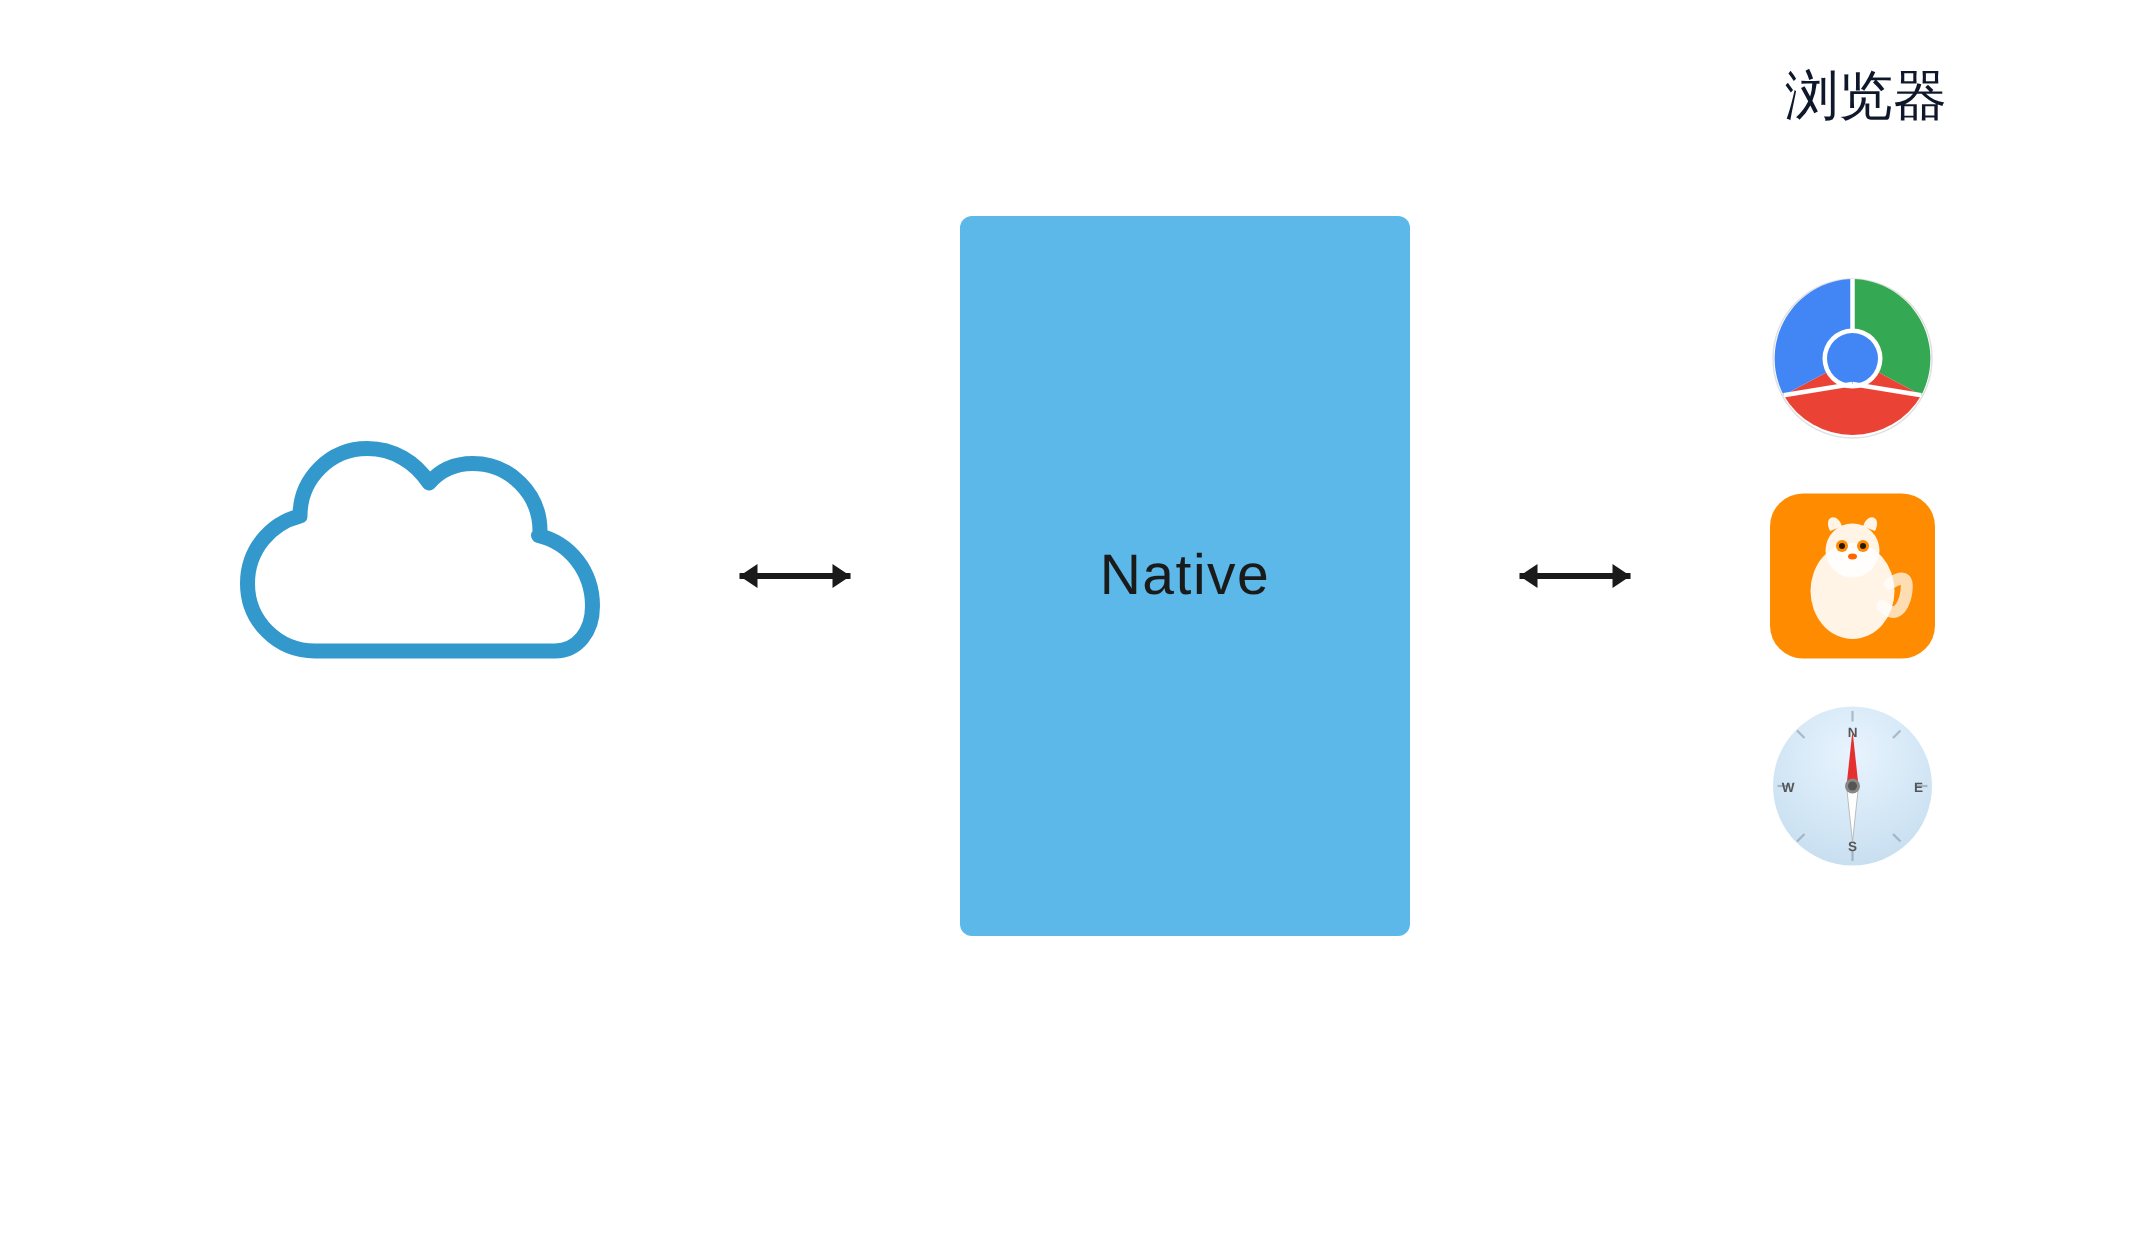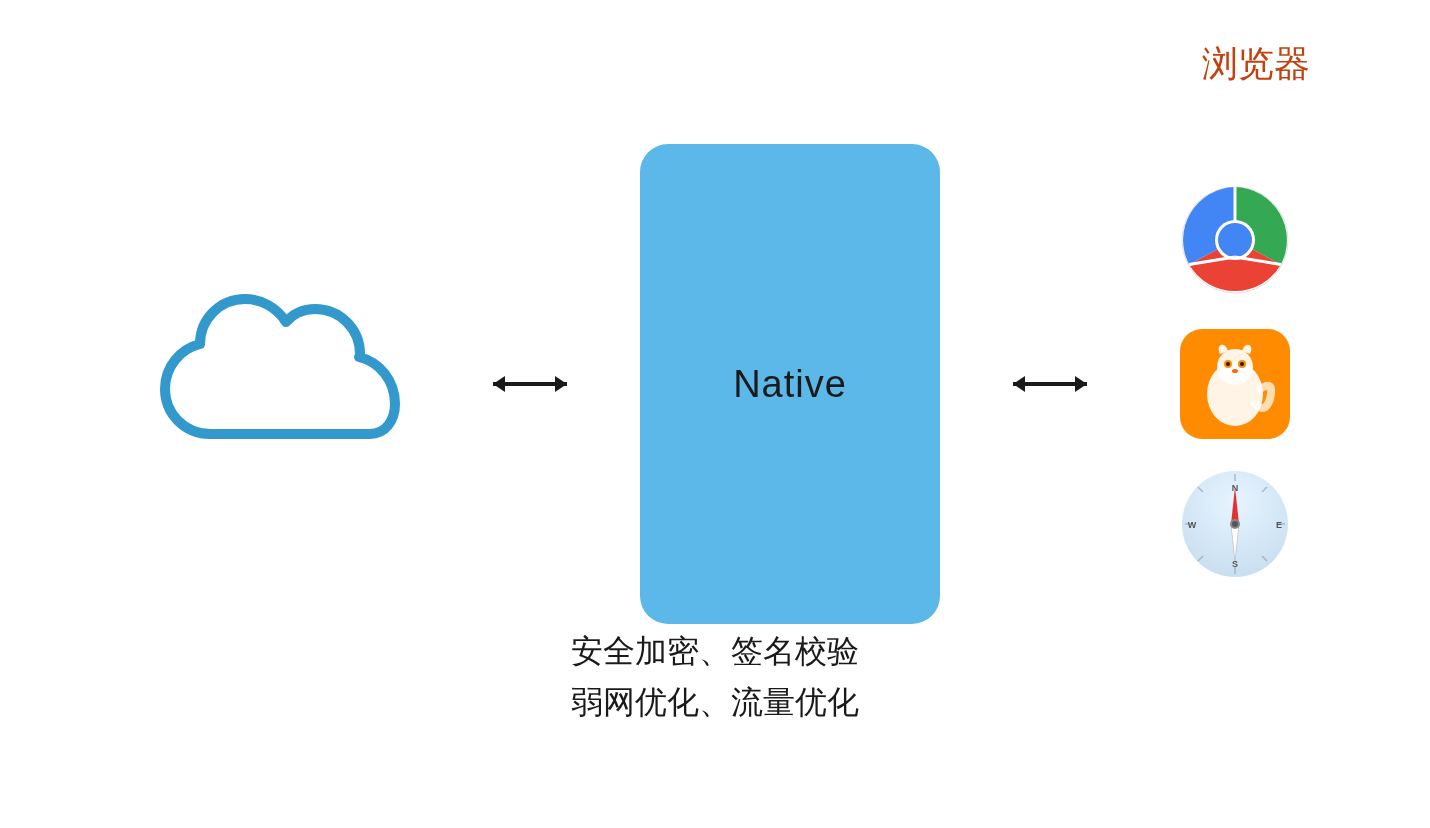--- a/index.html
+++ b/index.html
@@ -19,24 +19,24 @@
       position: relative;
       display: flex;
       align-items: center;
       justify-content: center;
     }
 
     
     .browser-label {
       position: absolute;
       top: 40px;
-      right: 120px;
+      right: 132px;
       font-size: 36px;
       font-weight: 500;
-      color: #c2410c;
+      color: #0f172a;
     }
 
     
     .diagram {
       display: flex;
       align-items: center;
       justify-content: center;
       gap: 60px;
       margin-top: -60px;
     }
@@ -65,21 +65,21 @@
     .arrow-svg {
       width: 90px;
       height: 40px;
     }
 
     
     .sdk-box {
       width: 300px;
       height: 480px;
       background: #5bb8e8;
-      border-radius: 28px;
+      border-radius: 8px;
       display: flex;
       flex-direction: column;
       align-items: center;
       justify-content: center;
       gap: 24px;
     }
 
     .sdk-box-native {
       font-size: 38px;
       font-weight: 400;
@@ -246,18 +246,14 @@
           <polygon points="55,92 51,55 59,55" fill="#ffffff" stroke="#aaa" stroke-width="0.5"></polygon>
 
           <circle cx="55" cy="55" r="5" fill="#888"></circle>
           <circle cx="55" cy="55" r="3" fill="#555"></circle>
         </svg>
       </div>
 
     </div>
   </div>
 
-  <div class="description">
-    <div class="desc-line">安全加密、签名校验</div>
-    <div class="desc-line">弱网优化、流量优化</div>
-  </div>
 
 </div>
 
 </body></html>

